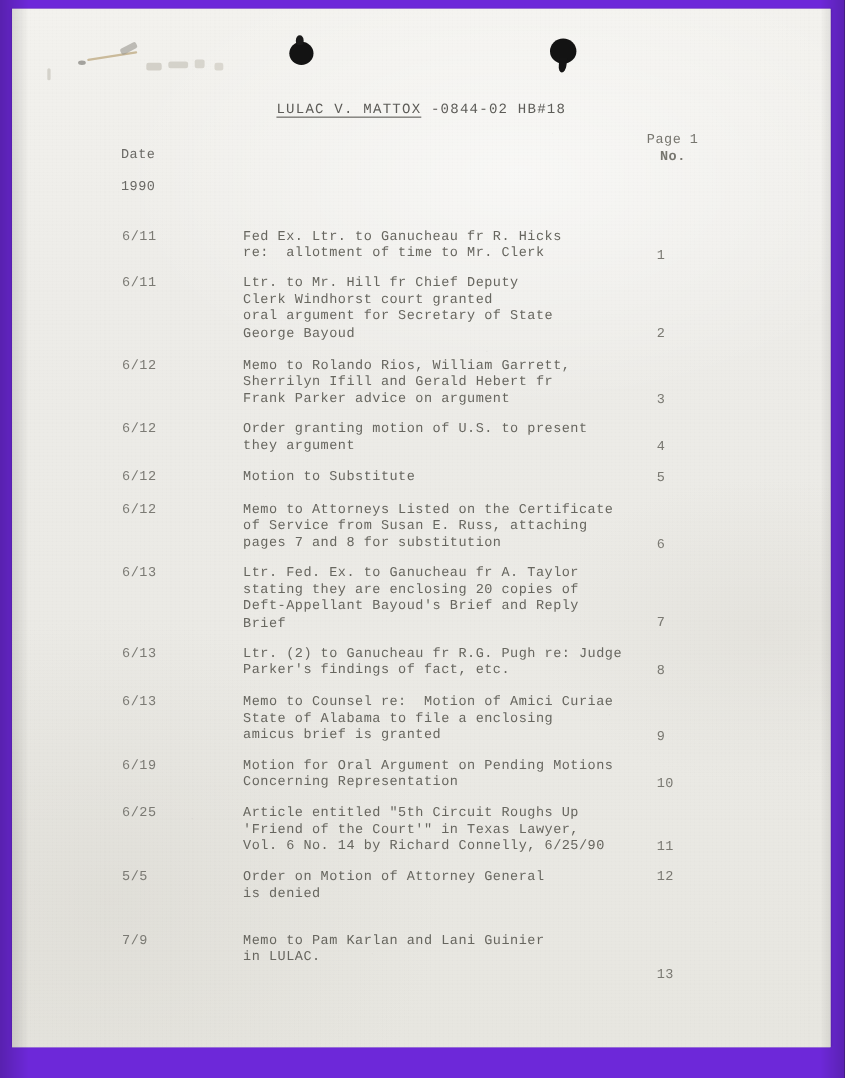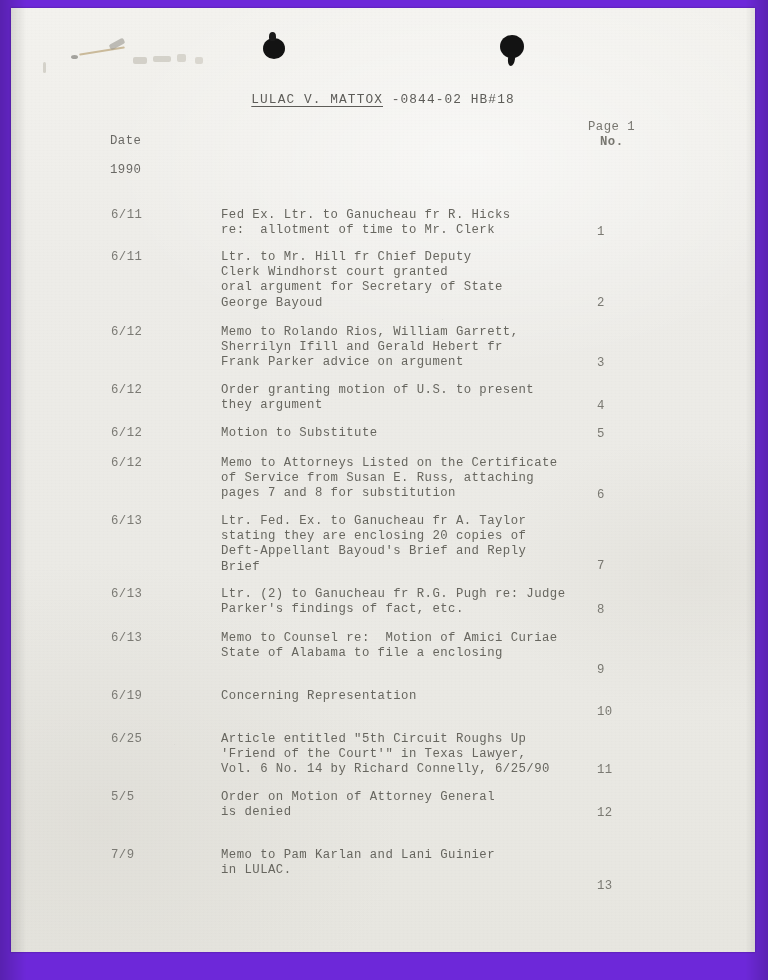--- a/index.html
+++ b/index.html
@@ -291,37 +291,37 @@
             <div class="body"><span class="ln">Ltr. Fed. Ex. to Ganucheau fr A. Taylor</span><span class="ln">stating they are enclosing 20 copies of</span><span class="ln">Deft-Appellant Bayoud's Brief and Reply</span><span class="ln">Brief</span></div>
             <div class="num" style="top: 45px;">7</div>
           </div>
           <div class="entry" style="top: 579px;">
             <div class="date">6/13</div>
             <div class="body"><span class="ln">Ltr. (2) to Ganucheau fr R.G. Pugh re: Judge</span><span class="ln">Parker's findings of fact, etc.</span></div>
             <div class="num" style="top: 16px;">8</div>
           </div>
           <div class="entry" style="top: 623px;">
             <div class="date">6/13</div>
-            <div class="body"><span class="ln">Memo to Counsel re:  Motion of Amici Curiae</span><span class="ln">State of Alabama to file a enclosing</span></div>
+            <div class="body"><span class="ln">Memo to Counsel re:  Motion of Amici Curiae</span><span class="ln">State of Alabama to file a enclosing</span><span class="ln">amicus brief is granted</span></div>
             <div class="num" style="top: 32px;">9</div>
           </div>
           <div class="entry" style="top: 681px;">
             <div class="date">6/19</div>
-            <div class="body"><span class="ln">Concerning Representation</span></div>
+            <div class="body"><span class="ln">Motion for Oral Argument on Pending Motions</span><span class="ln">Concerning Representation</span></div>
             <div class="num" style="top: 16px;">10</div>
           </div>
           <div class="entry" style="top: 724px;">
             <div class="date">6/25</div>
             <div class="body"><span class="ln">Article entitled "5th Circuit Roughs Up</span><span class="ln">'Friend of the Court'" in Texas Lawyer,</span><span class="ln">Vol. 6 No. 14 by Richard Connelly, 6/25/90</span></div>
             <div class="num" style="top: 31px;">11</div>
           </div>
           <div class="entry" style="top: 782px;">
             <div class="date">5/5</div>
             <div class="body"><span class="ln">Order on Motion of Attorney General</span><span class="ln">is denied</span></div>
-            <div class="num" style="top: 16px;">12</div>
+            <div class="num" style="top: 0;">12</div>
           </div>
           <div class="entry" style="top: 840px;">
             <div class="date">7/9</div>
             <div class="body"><span class="ln">Memo to Pam Karlan and Lani Guinier</span><span class="ln">in LULAC.</span></div>
             <div class="num" style="top: 31px;">13</div>
           </div>
         </div>
 
     </div>
   </div>

